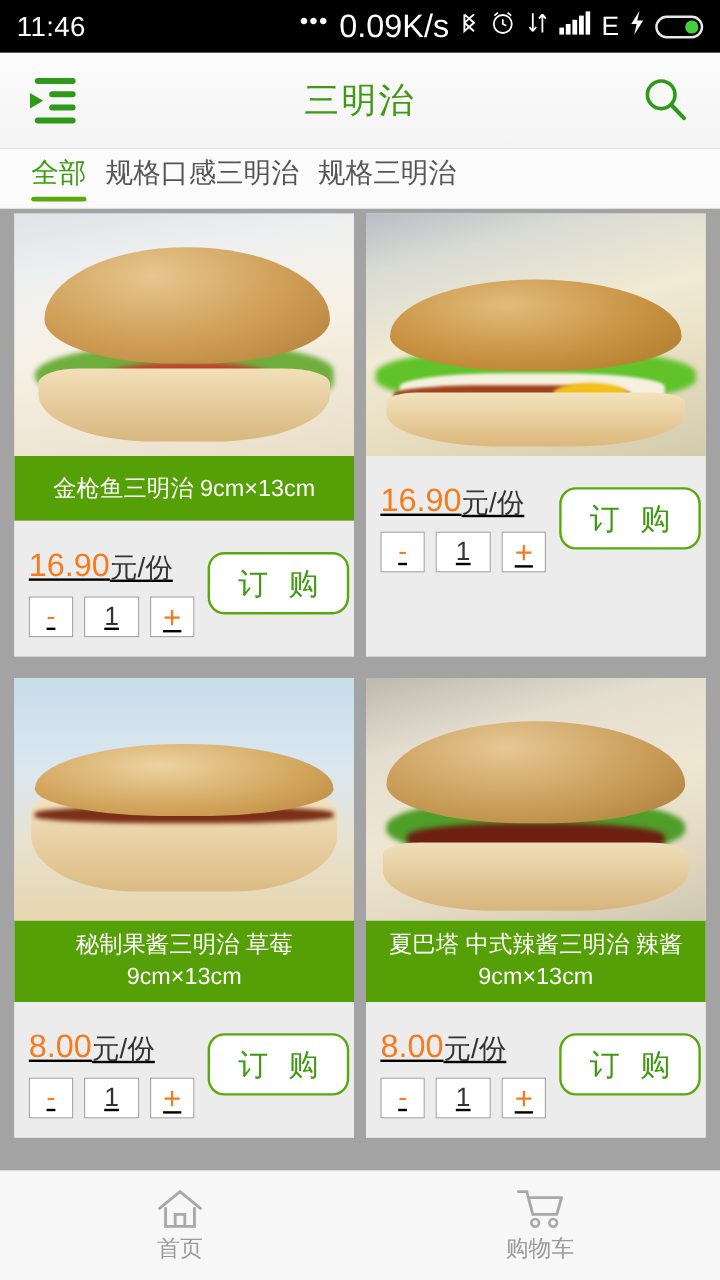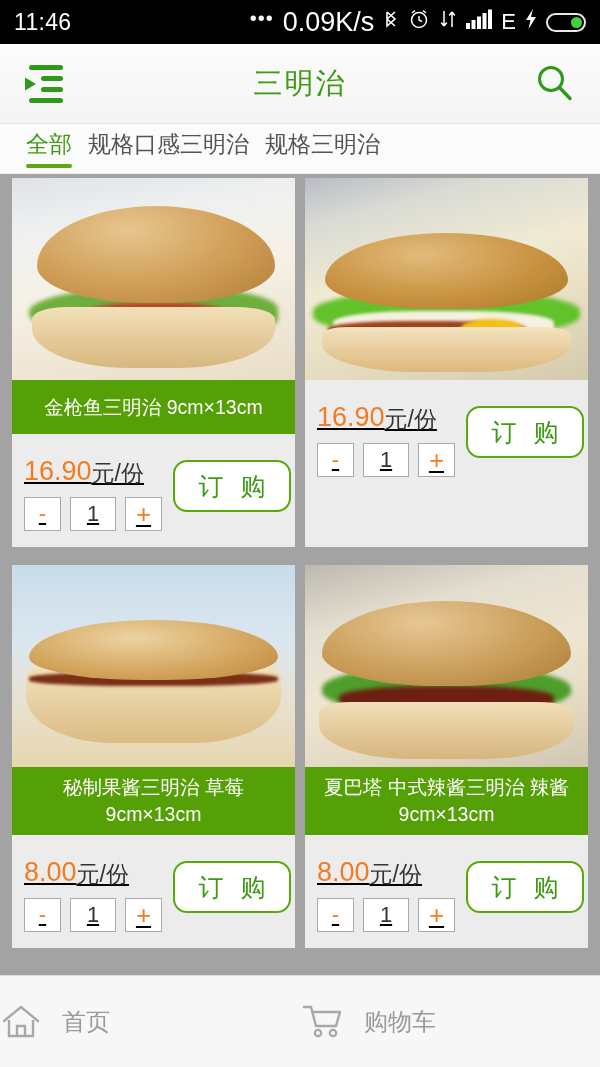--- a/index.html
+++ b/index.html
@@ -99,22 +99,22 @@
     background: #fff; color: #3e9a12; font-size: 25px; letter-spacing: 5px;
     display: flex; align-items: center; justify-content: center; padding-left: 5px;
   }
 
   
   .bottomnav {
     height: 92px; flex-shrink: 0; background: #f7f7f7;
     border-top: 1px solid #dcdcdc; display: flex; align-items: center;
   }
   .nav-item {
-    flex: 1; display: flex; align-items: center;
-    gap: 20px; color: #9a9a9a; font-size: 24px;
+    flex: 1; display: flex; flex-direction: column; align-items: center;
+    gap: 2px; color: #9a9a9a; font-size: 19px;
   }
   .nav-item.active { color: #62a80d; }
 </style>
 </head>
 <body>
 
 <div id="app">
 
   <div class="statusbar">
     <span class="sb-time">11:46</span>

